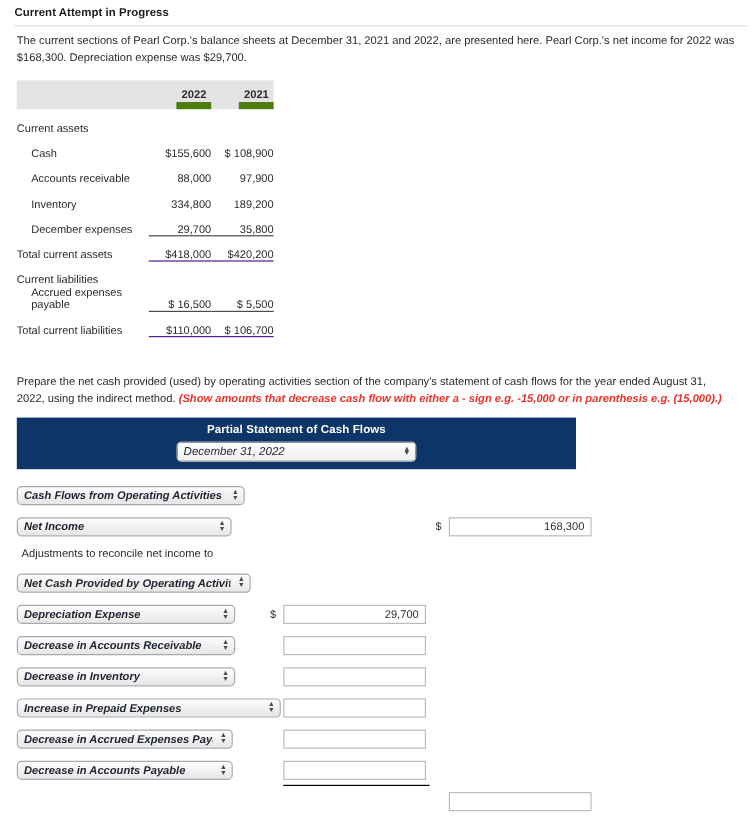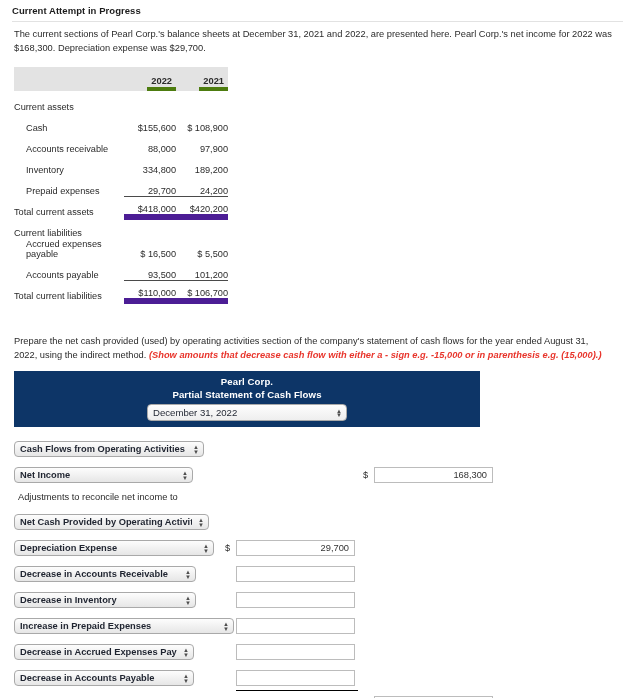--- a/index.html
+++ b/index.html
@@ -50,29 +50,29 @@
     color: #2b2b2b;
   }
   table.bs th, table.bs td {
     padding: 0;
     vertical-align: bottom;
   }
   tr.hdr { background: #e3e3e3; height: 24px; }
   tr.hdr th { font-weight: bold; font-size: 9.3px; text-align: right; }
   tr.hdr th .ul {
     display: inline-block;
-    border-bottom: 4px solid #4d7c0f;
+    border-bottom: 6px solid #4d7c0f;
     padding: 0 4px 1px 4px;
   }
   td.lbl   { text-align: left; padding-left: 4px; }
   td.lbl.ind1 { padding-left: 12px; }
   td.num   { text-align: right; padding-right: 3px; white-space: nowrap; }
   tr.row   { height: 21px; }
   .topline { border-top: 1px solid #4a4a4a; }
-  .botline { border-bottom: 6px solid #4c1d95; }
+  .botline { border-bottom: 1px solid #4c1d95; }
 
   
   .instr {
     margin: 30px 14px 0 14px;
     font-size: 9.3px;
     line-height: 14px;
   }
   .instr .warn {
     color: #e8352c;
     font-weight: bold;
@@ -112,20 +112,21 @@
     border-radius: 4px;
     font-family: "Liberation Sans", sans-serif;
     font-size: 9.3px;
     font-weight: bold;
     color: #1f2430;
     height: 16px;
     line-height: 14px;
     padding: 0 16px 0 5px;
     box-sizing: border-box;
     position: relative;
+    font-style: italic;
   }
   .sel-wrap { position: relative; display: inline-block; }
   .sel-wrap .arrows {
     position: absolute;
     right: 5px;
     top: 50%;
     transform: translateY(-50%);
     pointer-events: none;
     font-size: 6px;
     line-height: 4.5px;
@@ -219,60 +220,54 @@
           <td class="lbl ind1">Accounts receivable</td>
           <td class="num">88,000</td>
           <td class="num">97,900</td>
         </tr>
         <tr class="row">
           <td class="lbl ind1">Inventory</td>
           <td class="num">334,800</td>
           <td class="num">189,200</td>
         </tr>
         <tr class="row">
-          <td class="lbl ind1">Prepaid expenses</td>
+          <td class="lbl ind1">December expenses</td>
           <td class="num">29,700</td>
-          <td class="num">24,200</td>
+          <td class="num">35,800</td>
         </tr>
         <tr class="row">
           <td class="lbl">Total current assets</td>
           <td class="num topline botline">$418,000</td>
           <td class="num topline botline">$420,200</td>
         </tr>
         <tr class="row">
           <td class="lbl">Current liabilities</td>
           <td class="num"></td>
           <td class="num"></td>
         </tr>
         <tr class="row">
           <td class="lbl ind1">Accrued expenses payable</td>
           <td class="num">$ 16,500</td>
           <td class="num">$ 5,500</td>
         </tr>
         <tr class="row">
-          <td class="lbl ind1">Accounts payable</td>
-          <td class="num">93,500</td>
-          <td class="num">101,200</td>
-        </tr>
-        <tr class="row">
           <td class="lbl">Total current liabilities</td>
           <td class="num topline botline">$110,000</td>
           <td class="num topline botline">$ 106,700</td>
         </tr>
       </tbody>
   </table>
 </div>
 
 <div class="instr">
   <span>Prepare the net cash provided (used) by operating activities section of the company's statement of cash flows for the year ended August 31, 2022, using the indirect method. </span><span class="warn">(Show amounts that decrease cash flow with either a - sign e.g. -15,000 or in parenthesis e.g. (15,000).)</span>
 </div>
 
 <div class="stmt">
   <div class="stmt-head">
-    <div class="line">Pearl Corp.</div>
     <div class="line">Partial Statement of Cash Flows</div>
     <div class="dd-holder">
       <span class="sel-wrap">
         <select class="sel sel-date">
           <option>December 31, 2022</option>
         </select>
         <span class="arrows">▲<br>▼</span>
       </span>
     </div>
   </div>
@@ -291,21 +286,21 @@
         <input class="amt col2" value="168,300" style="">
       </div>
       <div class="plain-note">Adjustments to reconcile net income to</div>
       <div class="srow">
         <div class="acct"><span class="sel-wrap"><select class="sel" style="width: 195px;"><option>Net Cash Provided by Operating Activities</option></select><span class="arrows">▲<br>▼</span></span></div>
         <div class="dollar"></div>
         <div class="gap-mid"></div>
         <div class="dollar" style="margin-left: 8px;"></div>
       </div>
       <div class="srow">
-        <div class="acct"><span class="sel-wrap"><select class="sel" style="width: 200px;"><option>Depreciation Expense</option></select><span class="arrows">▲<br>▼</span></span></div>
+        <div class="acct"><span class="sel-wrap"><select class="sel" style="width: 182px;"><option>Depreciation Expense</option></select><span class="arrows">▲<br>▼</span></span></div>
         <div class="dollar">$</div>
         <input class="amt col1" value="29,700" style="">
         <div class="dollar" style="margin-left: 8px;"></div>
       </div>
       <div class="srow">
         <div class="acct"><span class="sel-wrap"><select class="sel" style="width: 182px;"><option>Decrease in Accounts Receivable</option></select><span class="arrows">▲<br>▼</span></span></div>
         <div class="dollar"></div>
         <input class="amt col1" style="">
         <div class="dollar" style="margin-left: 8px;"></div>
       </div>

